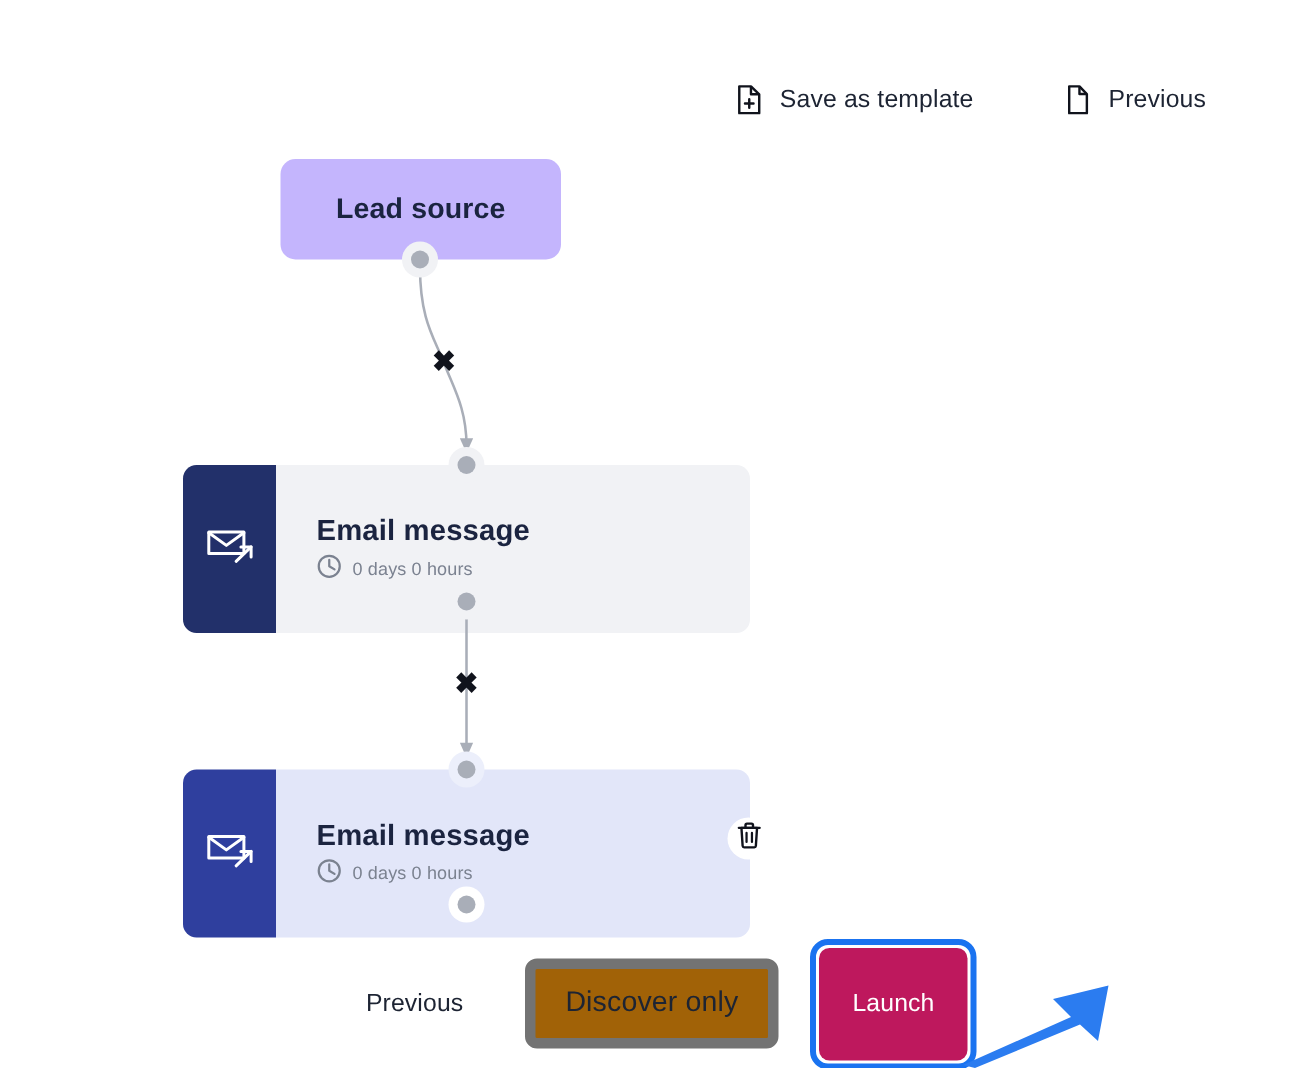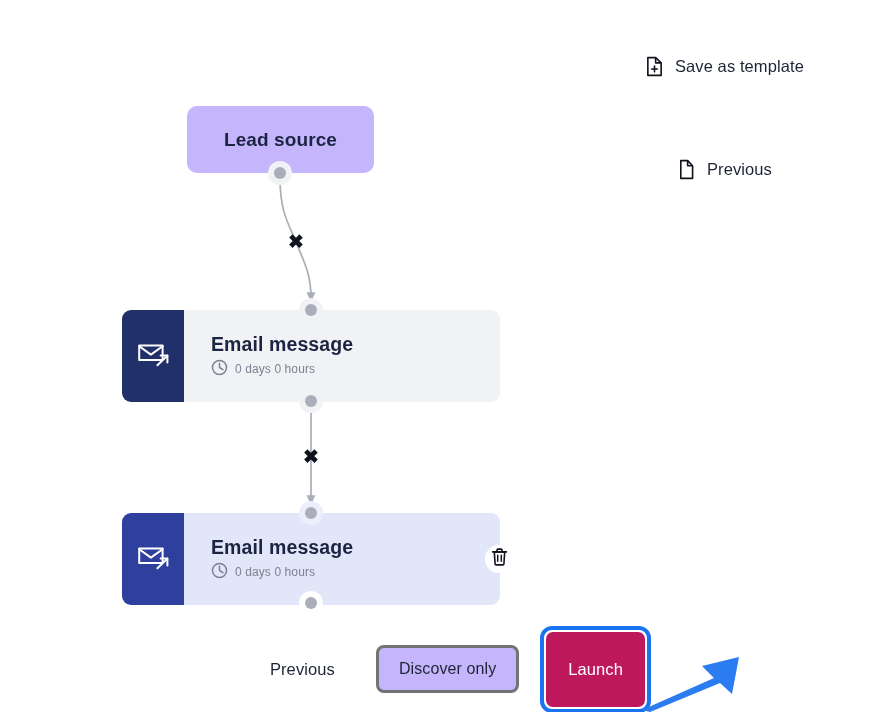--- a/index.html
+++ b/index.html
@@ -22,22 +22,21 @@
     background: #ffffff;
   }
 
   
   .toolbar {
     position: absolute;
     top: 56px;
     right: 66px;
     display: flex;
     align-items: center;
-    gap: 82px;
-    flex-direction: column;
+    gap: 60px;
   }
   .tool-action {
     display: flex;
     align-items: center;
     gap: 11px;
     cursor: pointer;
     user-select: none;
   }
   .tool-action .label {
     font-size: 16.5px;
@@ -69,21 +68,21 @@
     font-size: 19px;
     font-weight: 700;
     color: #1b2440;
     letter-spacing: 0.1px;
   }
 
   .node-email {
     position: absolute;
     left: 122px;
     width: 378px;
-    height: 92px;
+    height: 112px;
     border-radius: 9px;
     display: flex;
     overflow: visible;
   }
   .node-email .icon-block {
     width: 62px;
     flex: 0 0 62px;
     border-radius: 9px 0 0 9px;
     display: flex;
     align-items: center;
@@ -209,24 +208,24 @@
     color: #1d2433;
     background: none;
     border: none;
     padding: 6px 4px;
     cursor: pointer;
     font-family: inherit;
     letter-spacing: 0.1px;
     margin-right: 16px;
   }
   .btn-discover {
-    font-size: 16px;
+    font-size: 19px;
     color: #1d2433;
-    background: #c4b5fd;
-    border: 3px solid #737373;
+    background: #a16207;
+    border: 7px solid #737373;
     border-radius: 8px;
     padding: 12px 20px;
     cursor: pointer;
     font-family: inherit;
     letter-spacing: 0.1px;
   }
   .launch-wrap {
     border: 4px solid #1a73f0;
     border-radius: 12px;
     padding: 2px;

